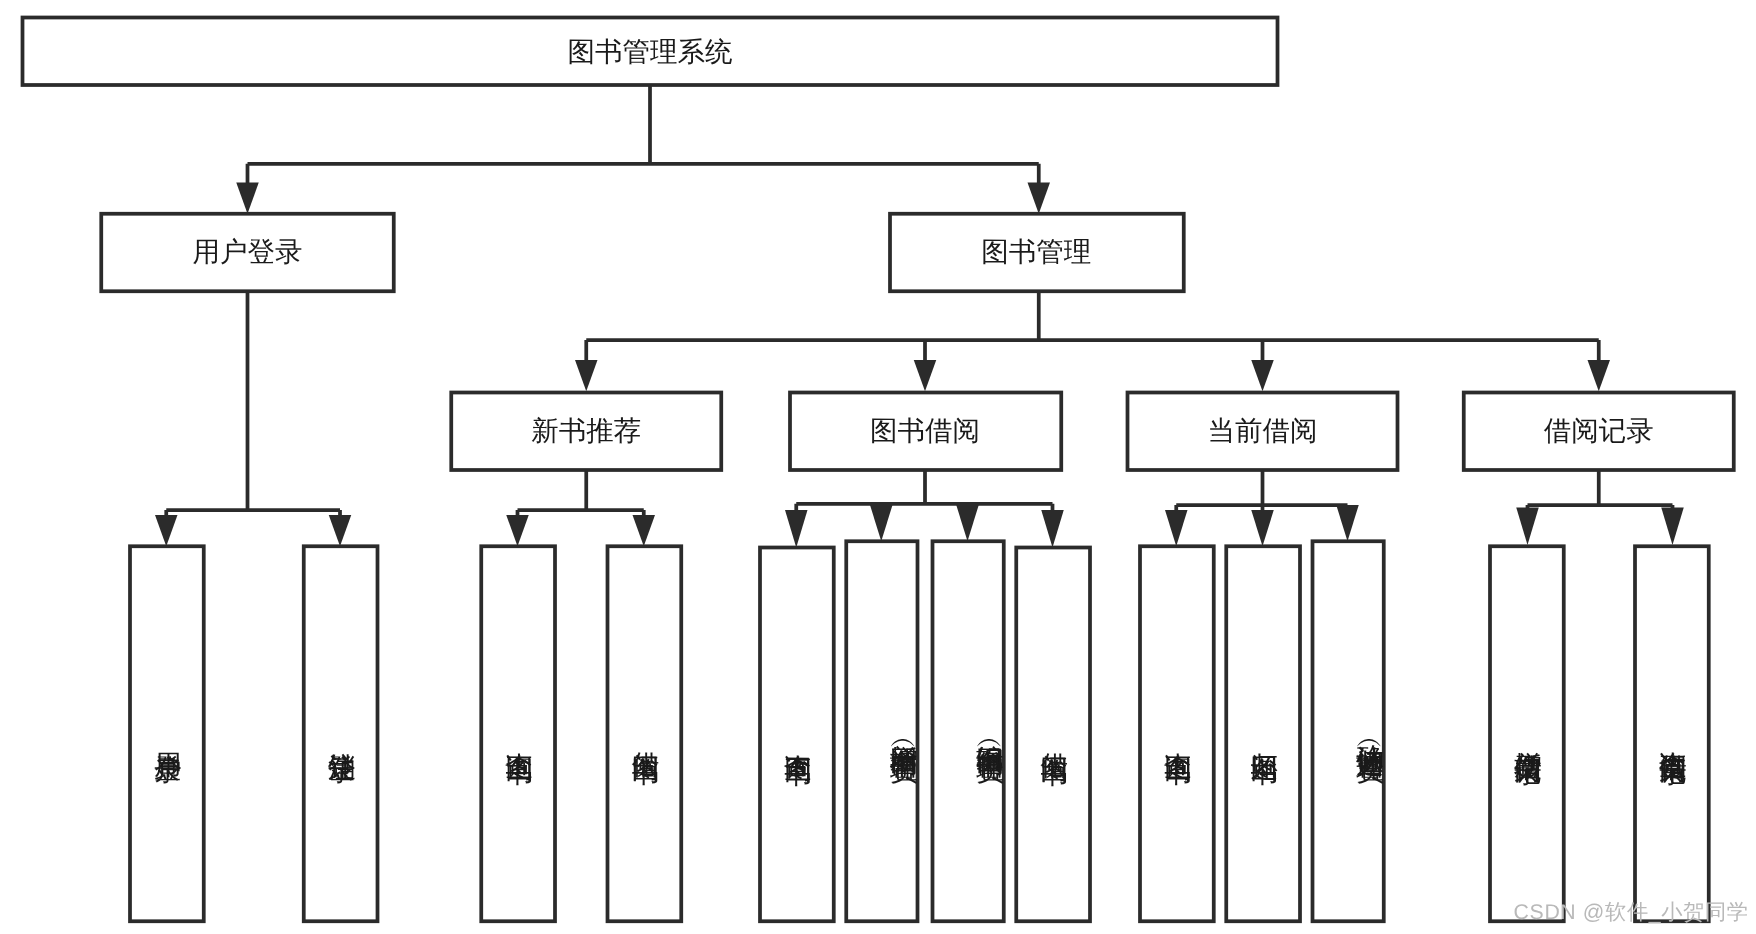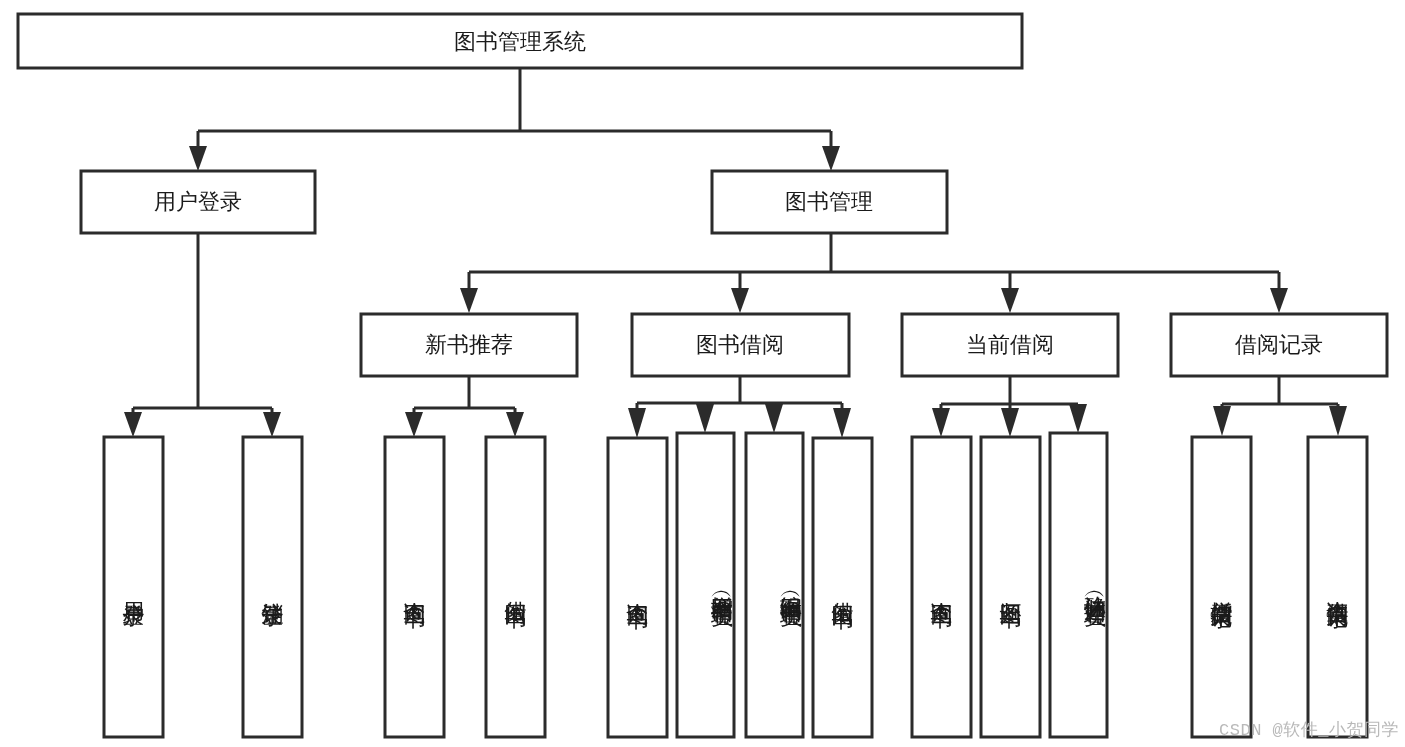--- a/index.html
+++ b/index.html
@@ -24,21 +24,21 @@
     text-orientation:upright;
     font-family:"DejaVu Sans","Liberation Sans",sans-serif;
     font-size:22px;line-height:1.08;letter-spacing:1.5px;
     color:#1a1a1a;
     display:flex;align-items:center;justify-content:center;
     white-space:nowrap;
     pointer-events:none;
   }
   .watermark{
     position:absolute;right:6px;bottom:6px;
-    font-family:Liberation Mono, monospace;
+    font-family:Liberation Sans, sans-serif;
     font-size:17px;color:#b9b9b9;letter-spacing:0.5px;
     white-space:nowrap;
   }
 </style>
 </head>
 <body>
 
 <div id="diagram-root">
 
   <svg id="flow" viewBox="0 0 1405 747">

